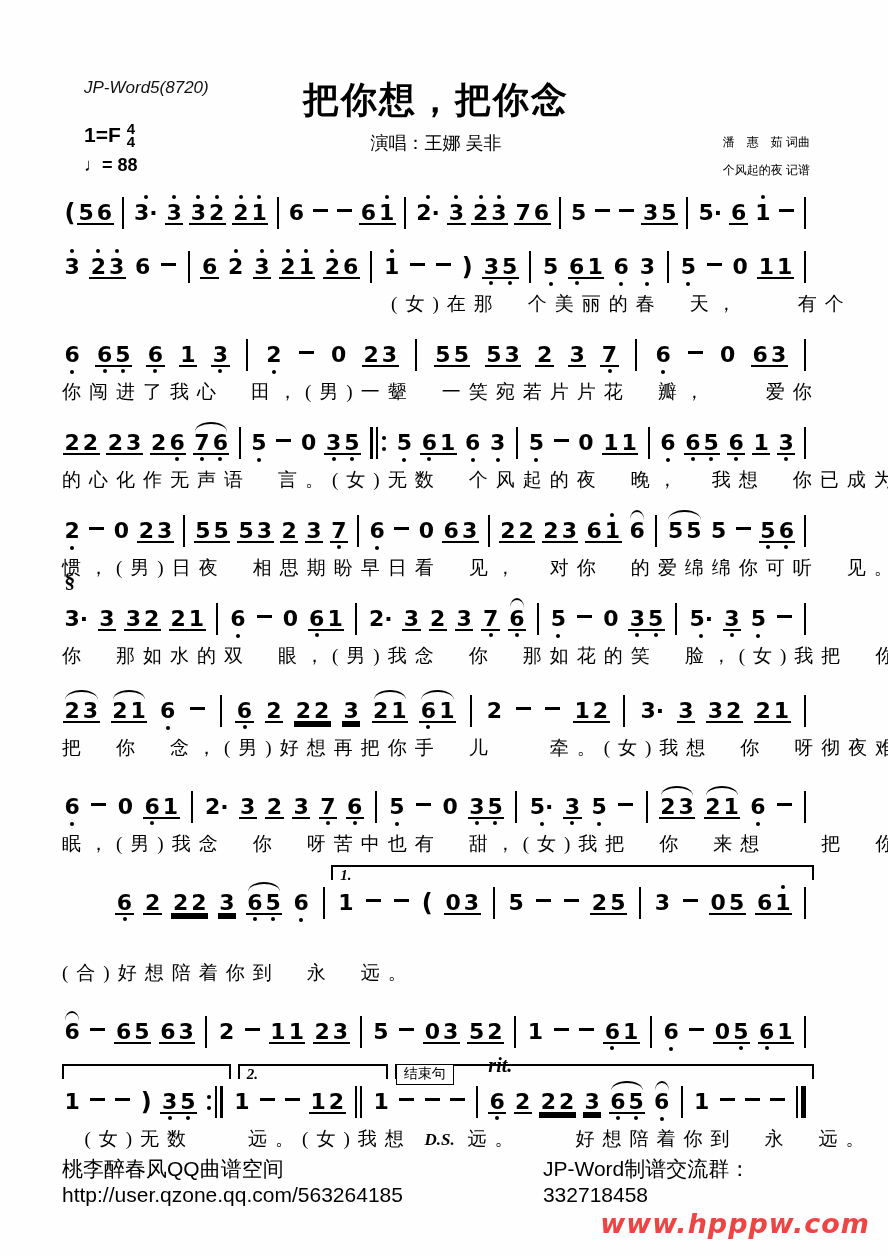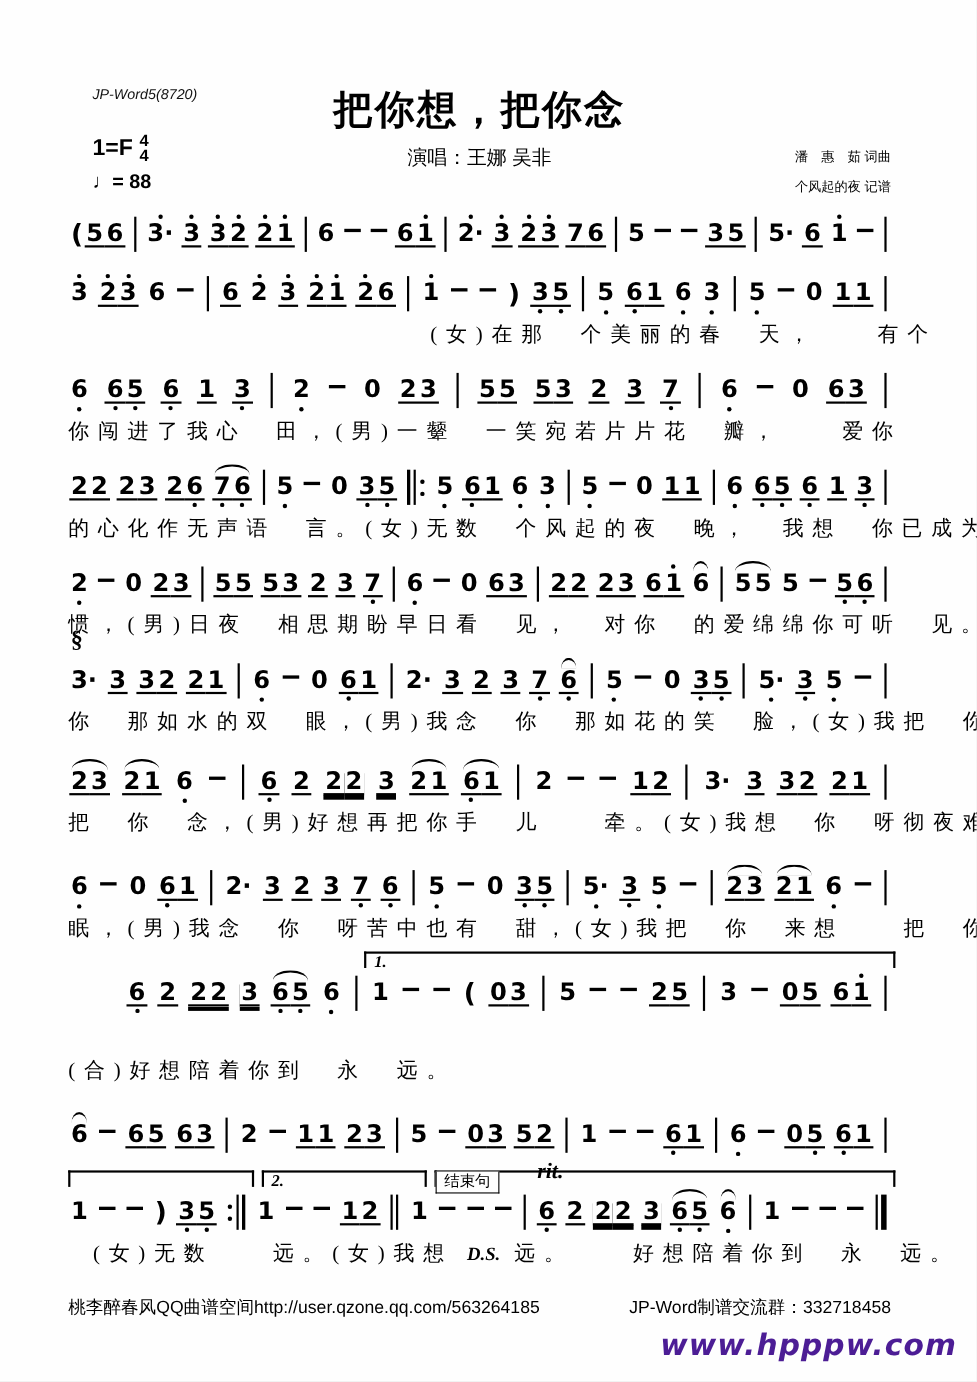--- a/index.html
+++ b/index.html
@@ -1,21 +1,21 @@
 <!DOCTYPE html>
 <html><head>
 <meta charset="utf-8">
 <style>
   html,body{margin:0;padding:0;background:#e8e8e8;}
   .page{position:relative;width:888px;height:1256px;margin:0 auto;background:#fefefe;
         color:#000;font-family:"Liberation Sans",sans-serif;overflow:hidden;}
   .content{position:absolute;left:62px;top:0;width:748px;}
   
   header{position:relative;height:192px;}
-  .tag{position:absolute;left:22px;top:78px;font-style:italic;font-size:13px;color:#111;}
+  .tag{position:absolute;left:22px;top:78px;font-style:italic;font-size:17px;color:#111;}
   h1.title{position:absolute;left:0;right:0;top:76px;margin:0;text-align:center;
            font-size:36px;font-weight:900;letter-spacing:2px;}
   .subtitle{position:absolute;left:0;right:0;top:131px;text-align:center;font-size:18px;}
   .credits{position:absolute;right:0;top:128px;text-align:right;font-size:12px;line-height:28px;}
   .keyblock{position:absolute;left:22px;top:122px;}
   .keyrow{display:flex;align-items:center;font-weight:800;font-size:21px;}
   .ts{display:inline-flex;flex-direction:column;align-items:center;margin-left:6px;
       font-size:15px;font-weight:800;line-height:13px;}
   .tempo{font-size:18px;font-weight:700;margin-top:7px;}
   
@@ -44,23 +44,23 @@
        font-family:"Liberation Serif",serif;}
   .ds{font-style:italic;font-weight:800;letter-spacing:0;font-size:17px;text-align:right;}
   .vbracket{position:absolute;height:13px;border-top:2.2px solid #000;border-left:2.2px solid #000;
             border-right:2.2px solid #000;}
   .vlab{position:absolute;left:7px;top:0;font:italic 700 15px "Liberation Serif",serif;}
   .vbox{position:absolute;left:-1px;top:-1px;border:1.6px solid #000;border-top:none;
         padding:0 7px 1px;font:400 14px "Liberation Sans",sans-serif;background:#fefefe;}
   .mark{position:absolute;font:italic 800 20px "Liberation Serif",serif;}
   .mark.sg{font-style:normal;font-size:22px;}
   
-  footer{display:flex;justify-content:space-between;margin-top:24px;font-size:16px;align-items:flex-end;}
+  footer{display:flex;justify-content:space-between;margin-top:0;font-size:21px;align-items:flex-end;}
   .wm{position:absolute;right:18px;top:1208px;font:italic 900 27px "DejaVu Sans",sans-serif;
-      color:#4c1d95;letter-spacing:1px;}
+      color:#ef4444;letter-spacing:1px;}
 </style>
 </head>
 <body>
 
 <div class="page">
   <div class="content">
     <header>
       <div class="tag">JP-Word5(8720)</div>
       <h1 class="title">把你想，把你念</h1>
       <div class="subtitle">演唱：王娜 吴非</div>

